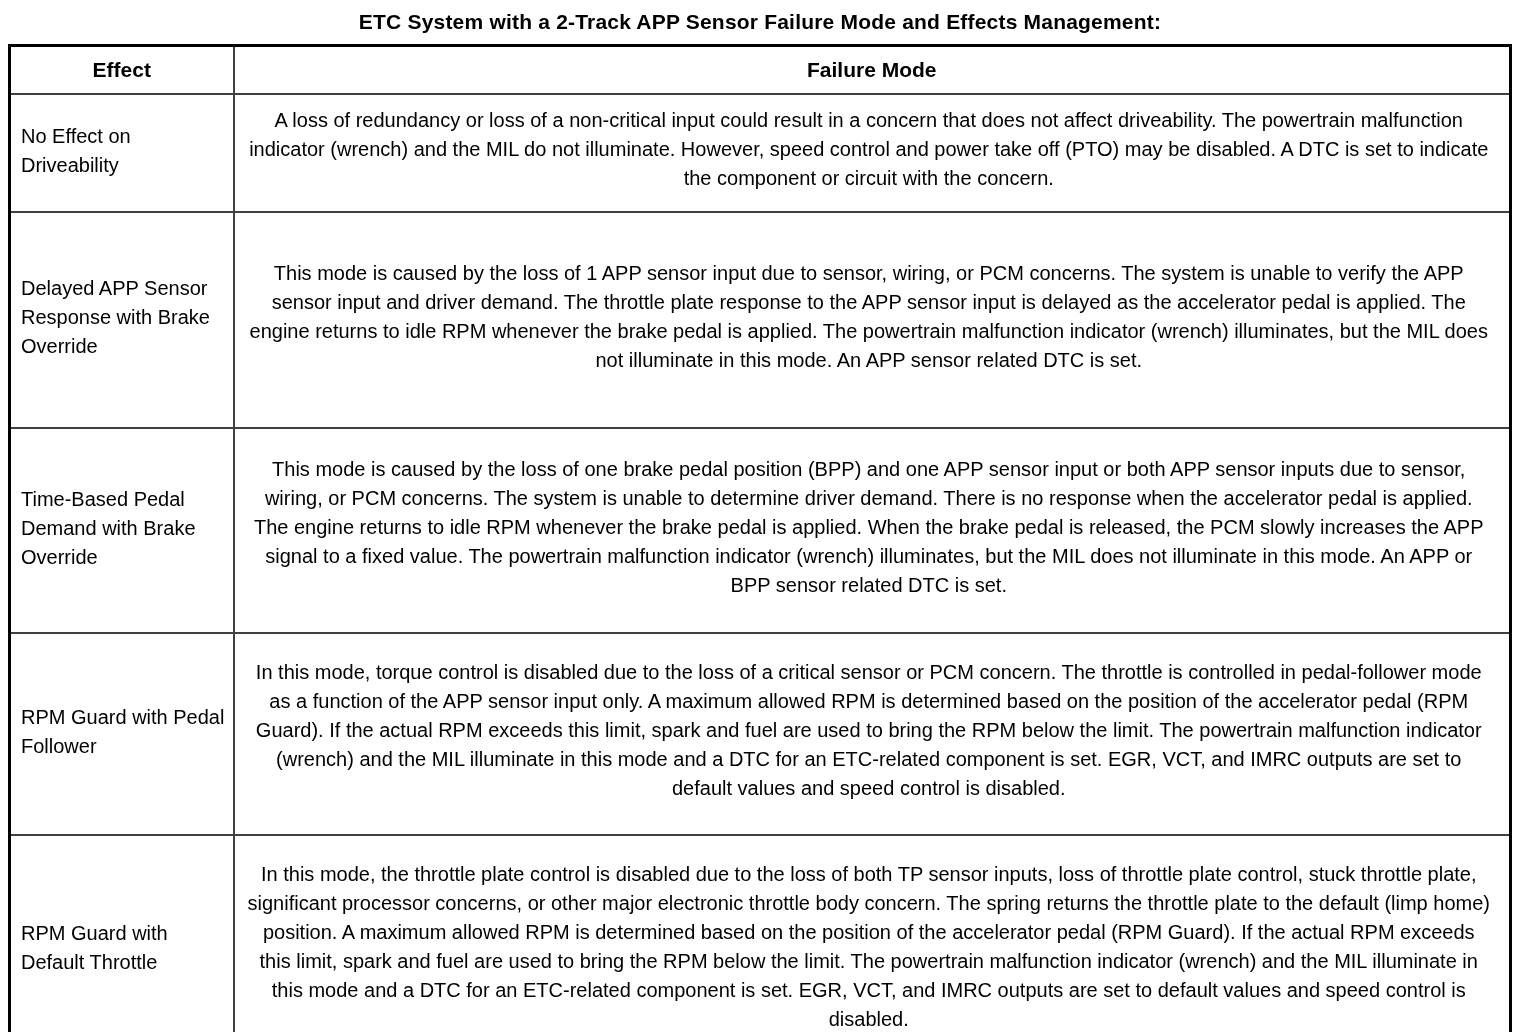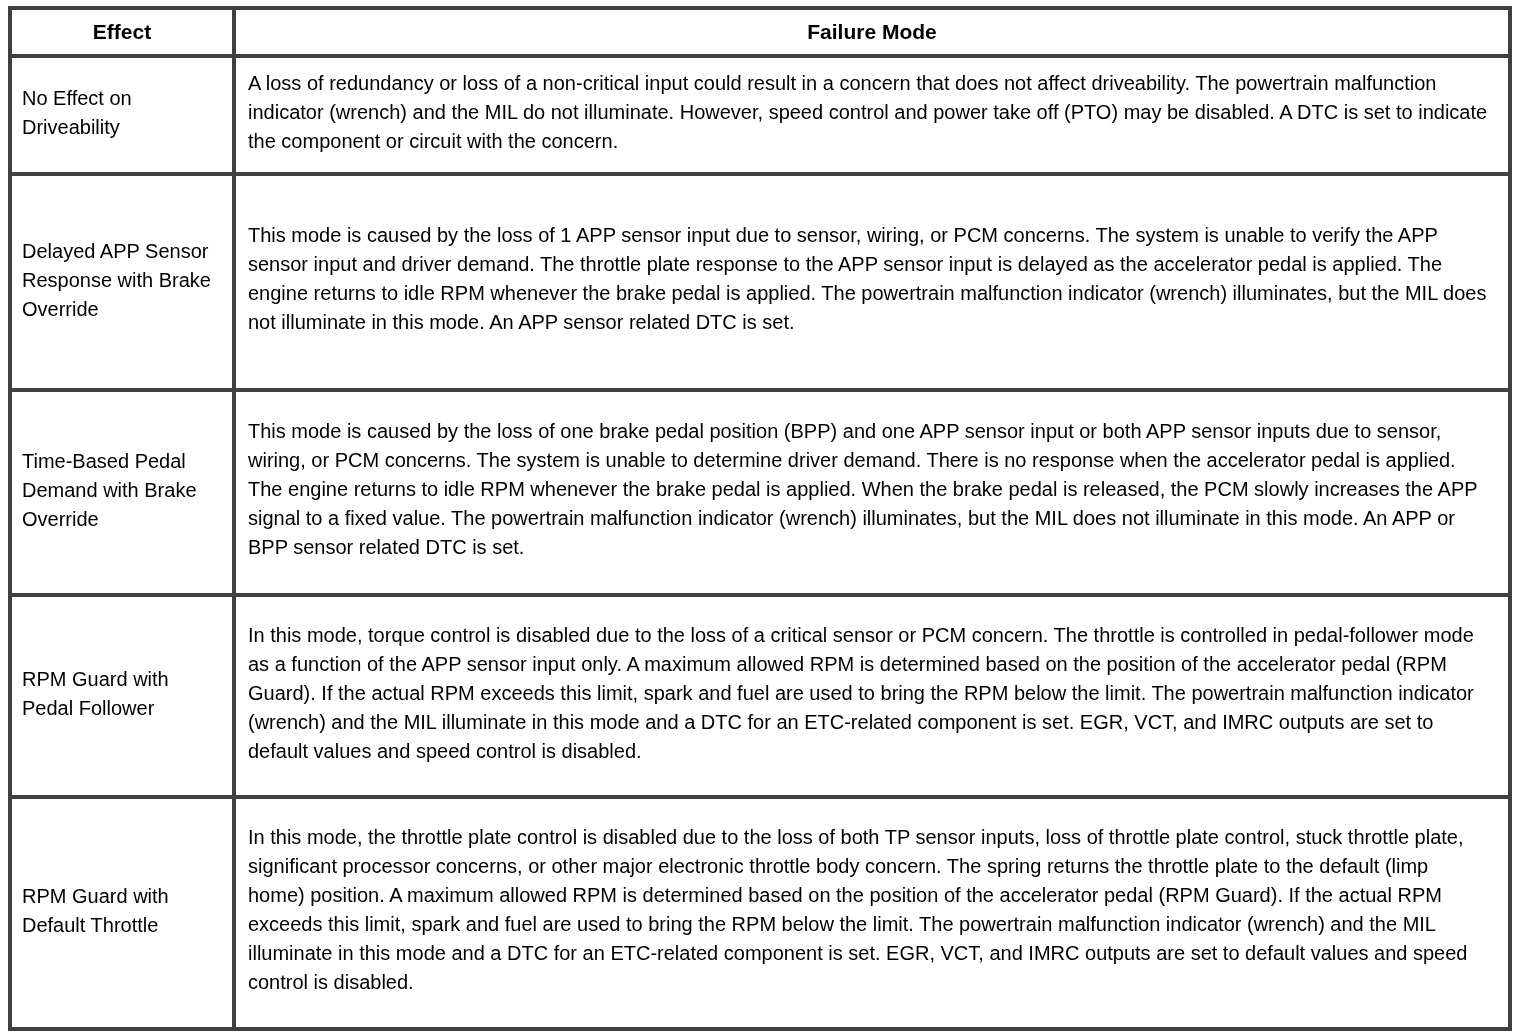--- a/index.html
+++ b/index.html
@@ -26,52 +26,53 @@
     margin: 4px 0 10px 0;
   }
   table.fmem {
     width: 100%;
     border-collapse: collapse;
     border: 3px solid #000000;
     table-layout: fixed;
   }
   table.fmem th,
   table.fmem td {
-    border: 4px solid #404040;
+    border: 2px solid #404040;
     vertical-align: middle;
     font-size: 20px;
   }
   table.fmem th {
     height: 48px;
     font-size: 21px;
     font-weight: 700;
     text-align: center;
     padding: 4px 6px;
   }
   col.effect-col { width: 224px; }
   td.effect-cell {
     padding: 4px 8px 8px 10px;
     line-height: 29px;
   }
   td.failure-cell {
     padding: 4px 18px 10px 12px;
     line-height: 29px;
-    text-align: left;
+    text-align: center;
   }
   tr.row-1 { height: 118px; }
   tr.row-2 { height: 216px; }
   tr.row-3 { height: 205px; }
   tr.row-4 { height: 202px; }
   tr.row-5 { height: 232px; }
 </style>
 </head>
 <body>
 
 <div class="page">
 
+  <div class="doc-title">ETC System with a 2-Track APP Sensor Failure Mode and Effects Management:</div>
 
   <table class="fmem">
     <colgroup>
       <col class="effect-col">
       <col>
     </colgroup>
     <thead>
       <tr>
         <th>Effect</th>
         <th>Failure Mode</th>

